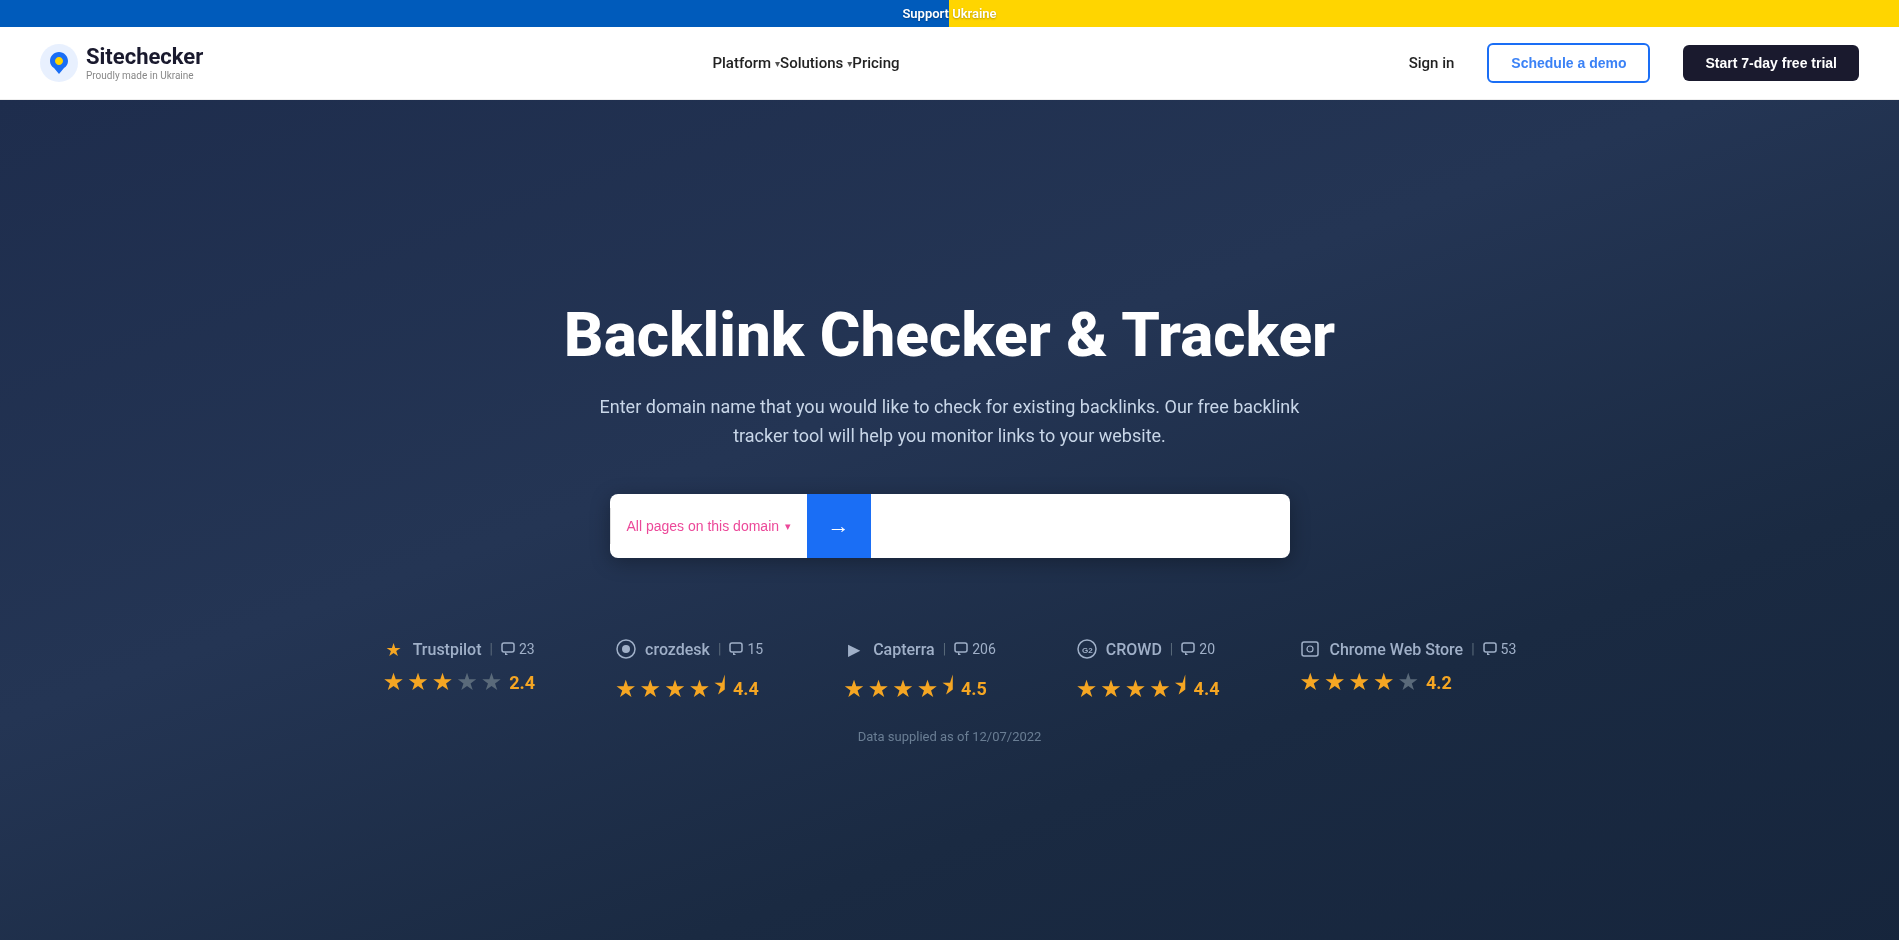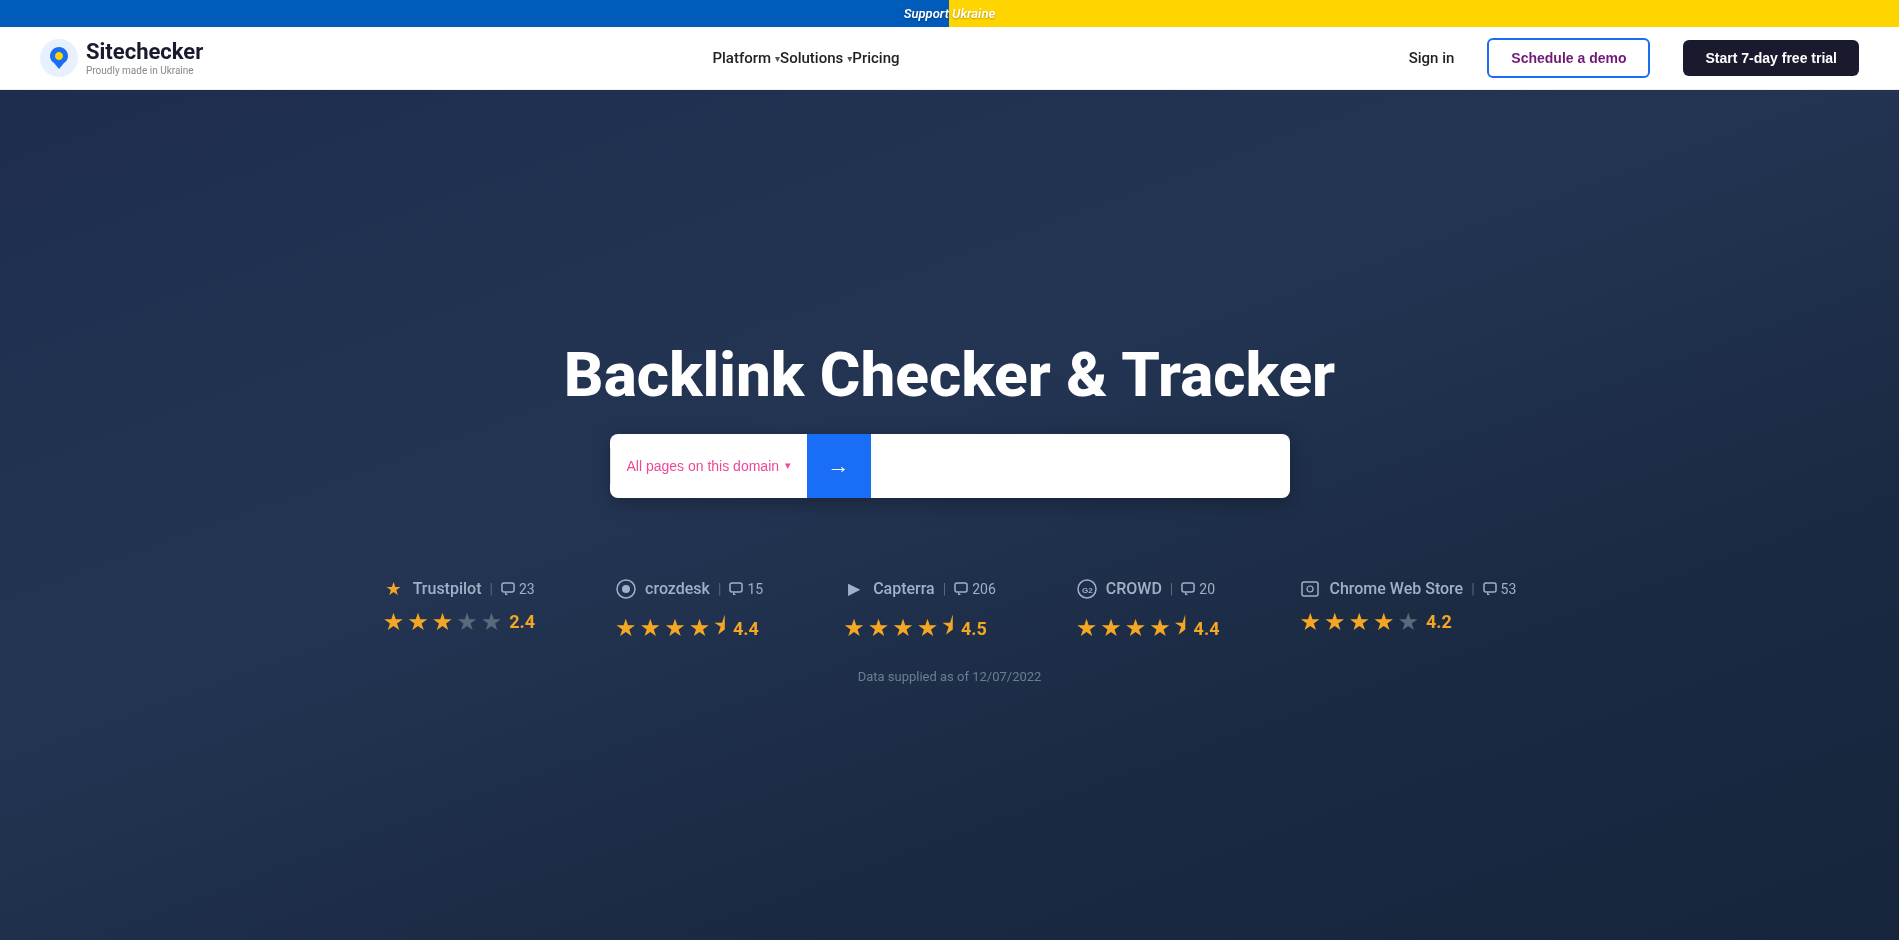--- a/index.html
+++ b/index.html
@@ -7,30 +7,30 @@
 
     
     .ukraine-banner {
       background: linear-gradient(to right, #005BBB 50%, #FFD500 50%);
       text-align: center;
       padding: 6px 0;
       font-size: 13px;
       font-weight: 600;
       color: #fff;
     }
-    .ukraine-banner span { text-shadow: 0 1px 2px rgba(0,0,0,0.3); font-style: italic; }
+    .ukraine-banner span { text-shadow: 0 1px 2px rgba(0,0,0,0.3); }
 
     
     header {
       background: #fff;
       display: flex;
       align-items: center;
       justify-content: space-between;
       padding: 0 40px;
-      height: 63px;
+      height: 73px;
       border-bottom: 1px solid #eee;
     }
     .logo-area {
       display: flex;
       align-items: center;
       gap: 8px;
       text-decoration: none;
     }
     .logo-icon {
       width: 38px;
@@ -78,21 +78,21 @@
       font-size: 15px;
       font-weight: 500;
       color: #222;
       cursor: pointer;
     }
     .btn-demo {
       padding: 10px 22px;
       border: 2px solid #1a6ef5;
       border-radius: 6px;
       background: transparent;
-      color: #701a75;
+      color: #3b82f6;
       font-size: 14px;
       font-weight: 600;
       cursor: pointer;
     }
     .btn-trial {
       padding: 10px 22px;
       border: none;
       border-radius: 6px;
       background: #1a1a2e;
       color: #fff;
@@ -287,20 +287,21 @@
 
   <div class="header-right">
     <span class="sign-in">Sign in</span>
     <button class="btn-demo">Schedule a demo</button>
     <button class="btn-trial">Start 7-day free trial</button>
   </div>
 </header>
 
 <section class="hero">
   <h1 class="hero-title">Backlink Checker &amp; Tracker</h1>
+  <p class="hero-subtitle">Enter domain name that you would like to check for existing backlinks. Our free backlink tracker tool will help you monitor links to your website.</p>
 
   <div class="search-container">
     <div class="search-divider"></div>
     <button class="domain-dropdown">
       <span>All pages on this domain</span>
       <span style="font-size:11px;">▾</span>
     </button>
     <button class="search-btn">
       <span class="arrow-icon">→</span>
     </button>

